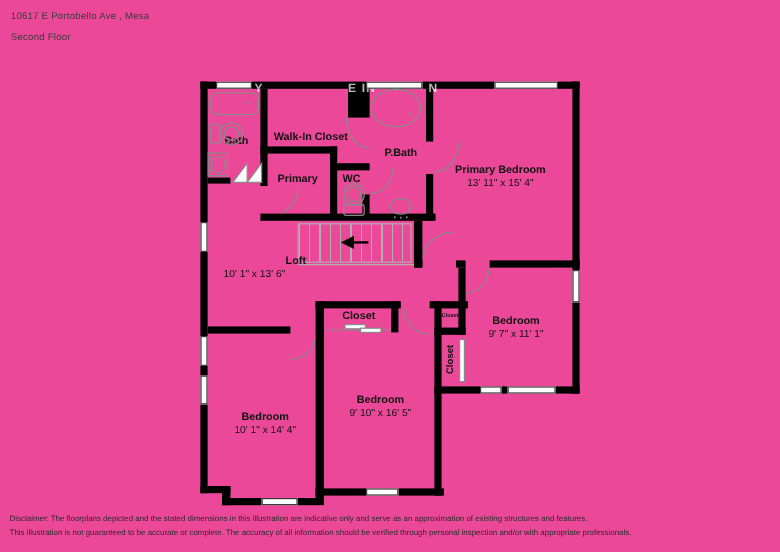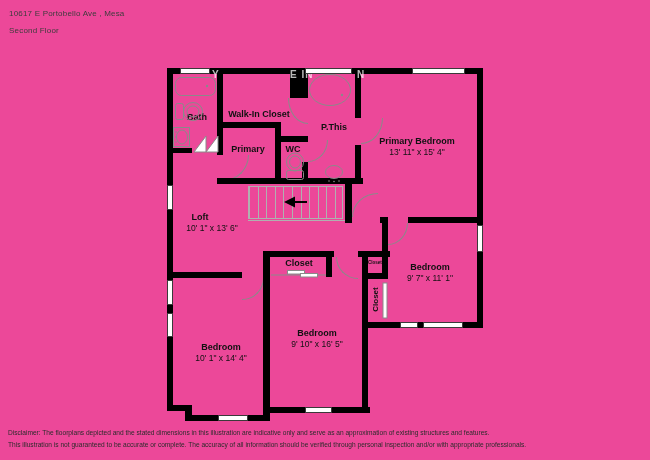--- a/index.html
+++ b/index.html
@@ -155,28 +155,28 @@
       <rect x="383" y="283" width="4" height="35" fill="#fff"></rect>
     </g>
     <g>
       <line x1="292" y1="202" x2="307" y2="202" stroke="#000" stroke-width="2"></line>
       <path d="M284,202 l11,-5.5 v11 Z" fill="#000" stroke="none"></path>
     </g>
   </svg>
 
   <div class="lbl" style="left:177px;top:112px;width:40px;">Bath</div>
   <div class="lbl" style="left:219px;top:97px;width:80px;margin-top:12px;">Walk-In Closet</div>
-  <div class="lbl" style="left:314px;top:122px;width:40px;">P.This</div>
+  <div class="lbl" style="left:314px;top:122px;width:40px;">P.Bath</div>
   <div class="lbl" style="left:226px;top:144px;width:44px;">Primary</div>
   <div class="lbl" style="left:277px;top:144px;width:32px;">WC</div>
 
   <div class="lbl" style="left:367px;top:136px;width:100px;">Primary Bedroom</div>
   <div class="dim" style="left:367px;top:147px;width:100px;">13' 11" x 15' 4"</div>
 
-  <div class="lbl" style="left:170px;top:212px;width:60px;">Loft</div>
+  <div class="lbl" style="left:195px;top:212px;width:60px;text-align:right;">Loft</div>
   <div class="dim" style="left:172px;top:223px;width:80px;">10' 1" x 13' 6"</div>
 
   <div class="lbl" style="left:274px;top:258px;width:50px;">Closet</div>
   <div class="lbl tiny" style="left:363px;top:260px;width:24px;">Closet</div>
   <div class="lbl rot" style="left:361px;top:295px;width:28px;">Closet</div>
 
   <div class="lbl" style="left:395px;top:262px;width:70px;">Bedroom</div>
   <div class="dim" style="left:395px;top:273px;width:70px;">9' 7" x 11' 1"</div>
 
   <div class="lbl" style="left:282px;top:328px;width:70px;">Bedroom</div>

